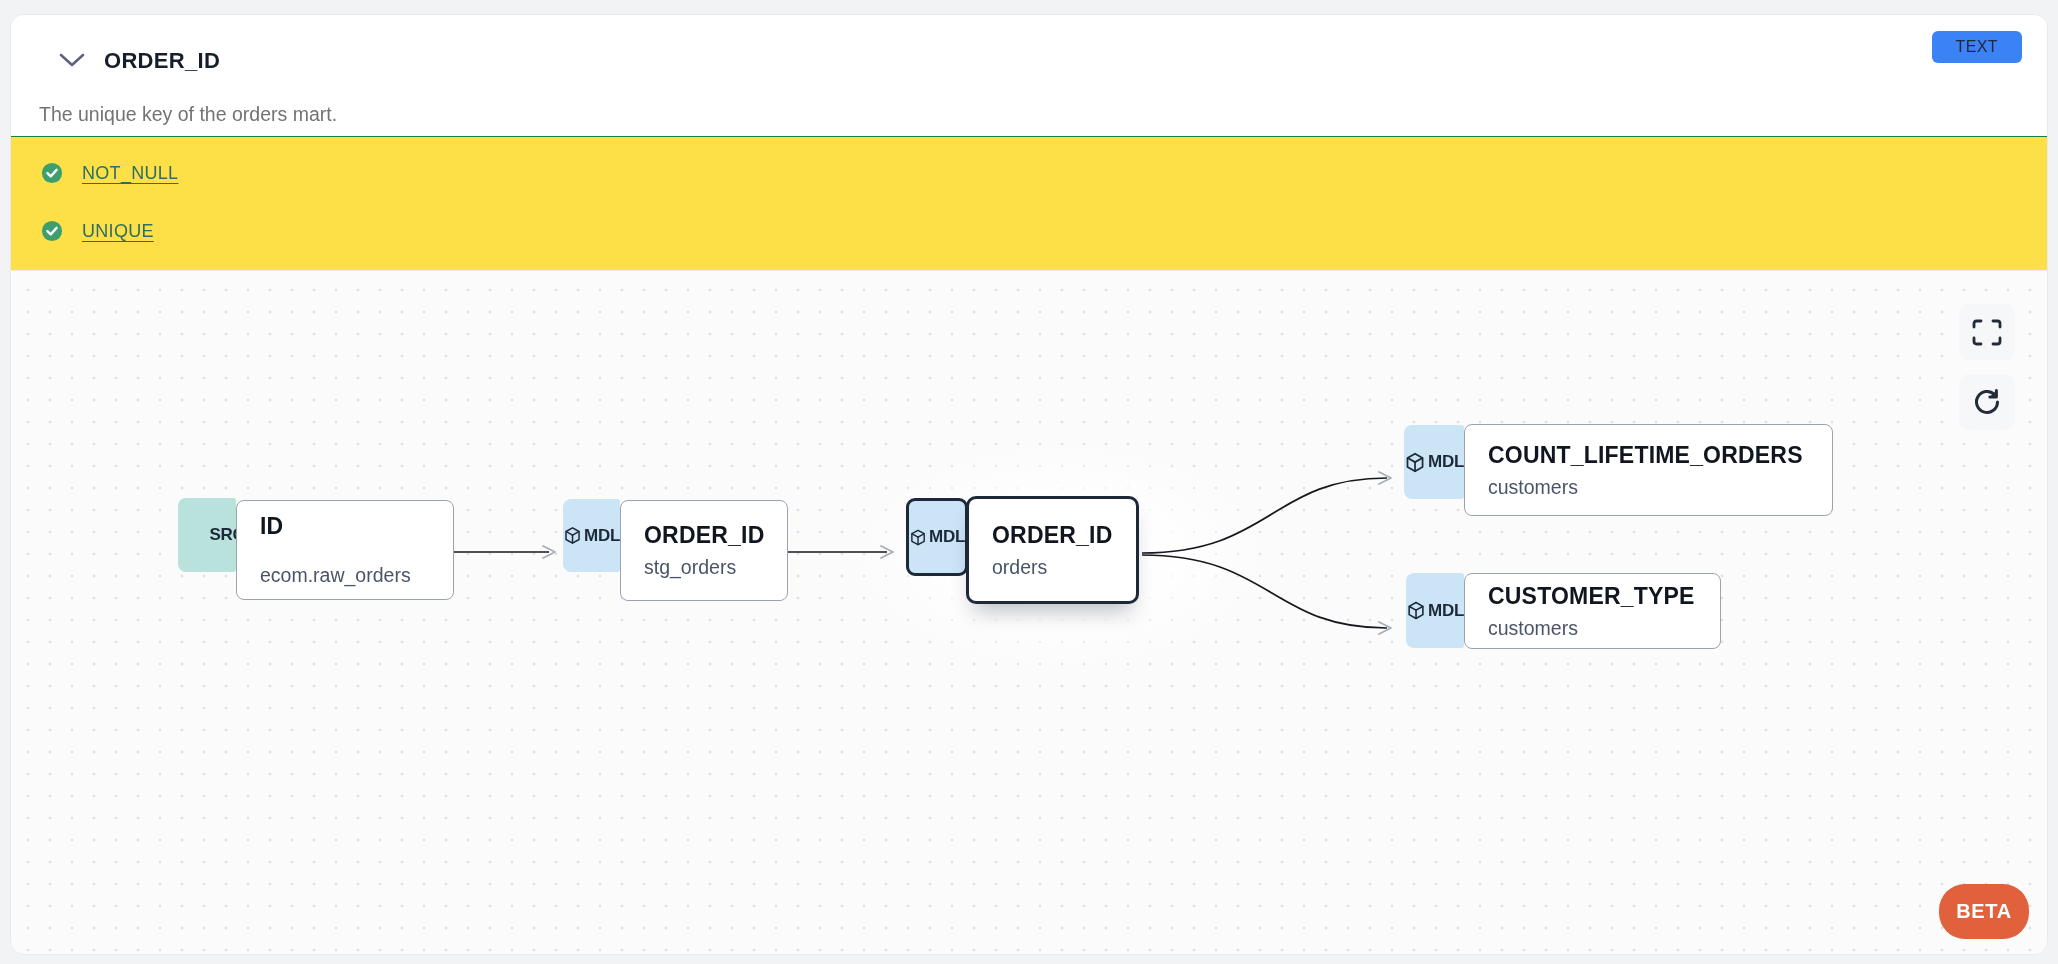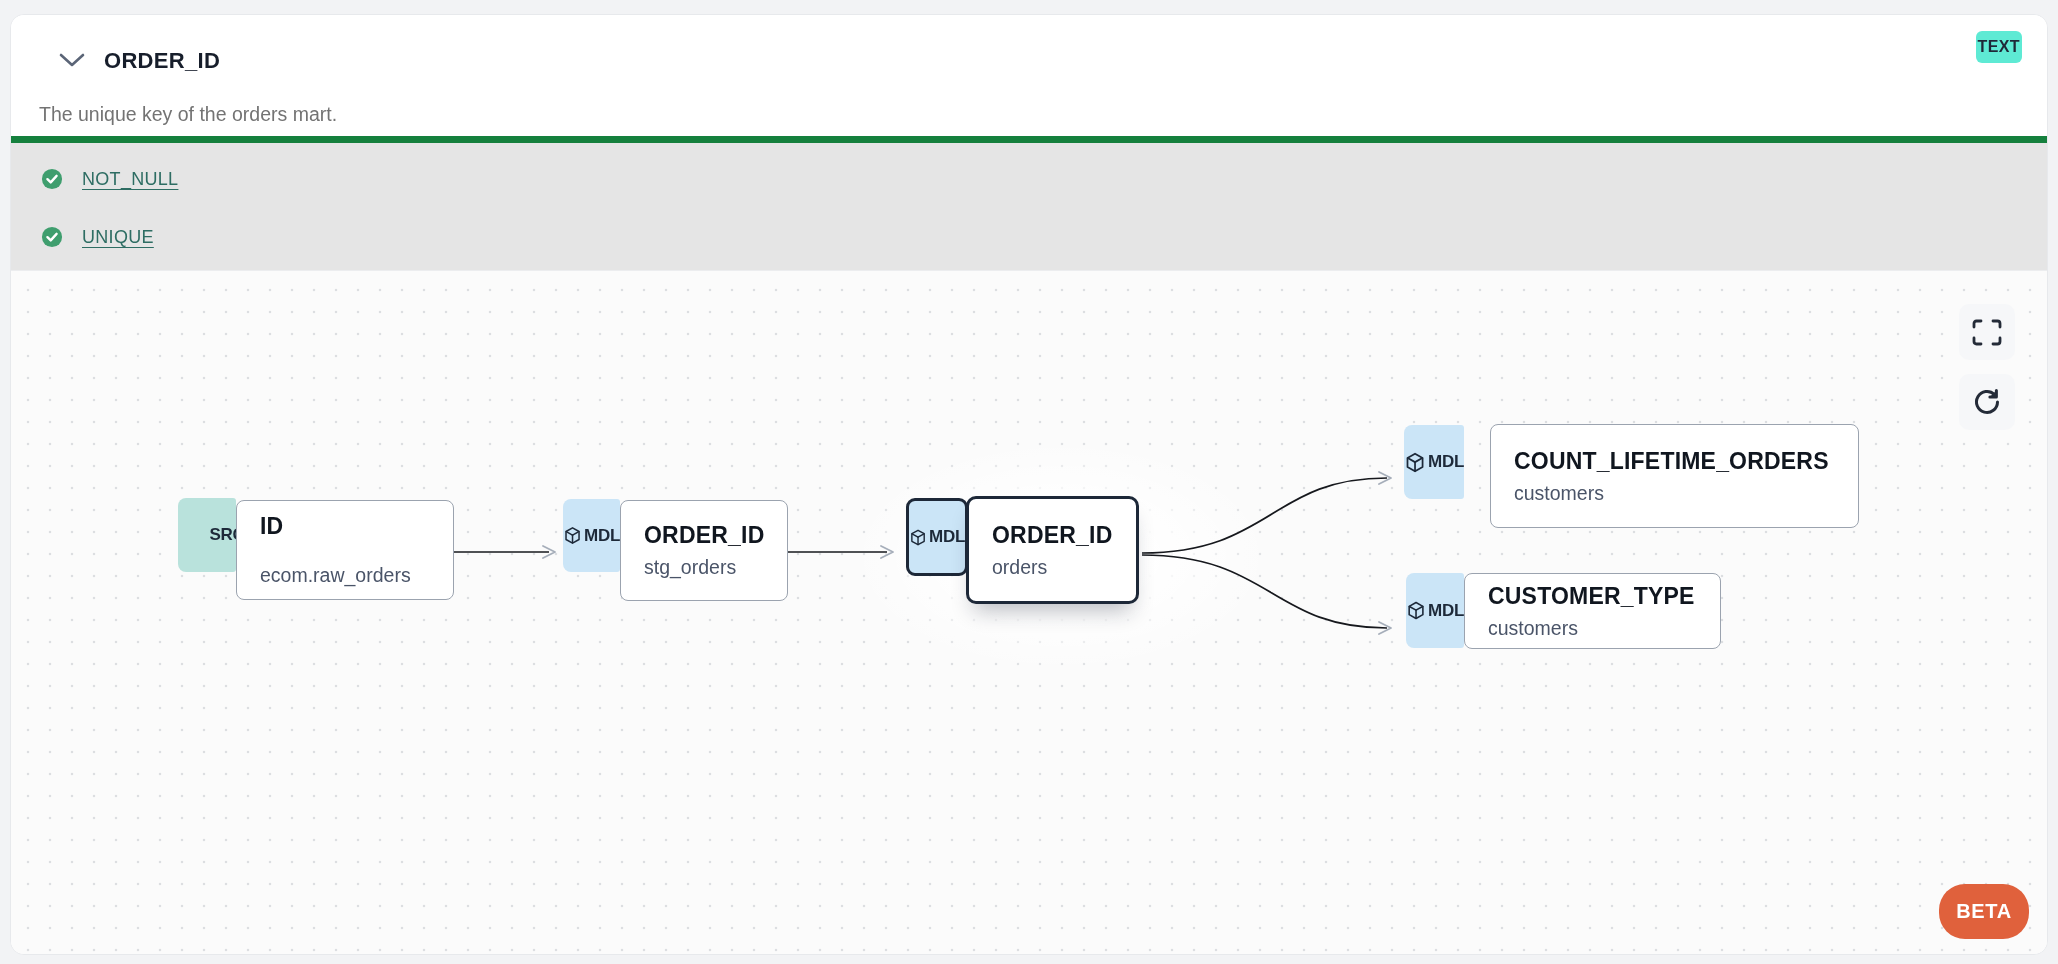--- a/index.html
+++ b/index.html
@@ -14,27 +14,27 @@
     position:absolute; left:10px; top:14px; width:2038px; height:941px;
     background:#ffffff; border:1px solid #e7e9ec; border-radius:14px;
     overflow:hidden;
   }
   
   .header { position:absolute; left:0; top:0; width:100%; height:121px; background:#ffffff; }
   .chev-btn { position:absolute; left:43px; top:28px; width:36px; height:34px;
     display:flex; align-items:center; justify-content:center; background:none; border:none; cursor:pointer; }
   .page-title { position:absolute; left:93px; top:30px; font-size:22px; font-weight:600;
     letter-spacing:.3px; color:#171e2b; line-height:32px; }
-  .type-badge { position:absolute; right:25px; top:16px; height:32px; padding:0 2px;
-    display:flex; align-items:center; background:#5eead4; border-radius:6px;
-    font-size:16px; font-weight:700; color:#1f2838; letter-spacing:.4px; }
+  .type-badge { position:absolute; right:25px; top:16px; height:32px; padding:0 24px;
+    display:flex; align-items:center; background:#3b82f6; border-radius:6px;
+    font-size:16px; font-weight:400; color:#1f2838; letter-spacing:.4px; }
   .description { position:absolute; left:28px; top:88px; font-size:19.5px; color:#737373; }
   
   .tests { position:absolute; left:0; top:121px; width:100%; height:135px;
-    background:#e5e5e5; border-top:7px solid #15803d; border-bottom:1px solid #ecedef;
+    background:#fde047; border-top:1px solid #15803d; border-bottom:1px solid #ecedef;
     padding:12px 0 0 30px; }
   .test-row { display:flex; align-items:center; height:48px; margin-bottom:10px; text-decoration:none; width:max-content; }
   .check-circle { width:22px; height:22px; flex:0 0 22px; }
   .test-label { margin-left:19px; font-size:18px; font-weight:500; color:#2e6d63;
     text-decoration:underline; text-underline-offset:4px; letter-spacing:.3px; }
   
   .canvas { position:absolute; left:0; top:256px; width:2038px; height:685px;
     background-color:#fbfbfb;
     background-image:radial-gradient(circle,#dcdee1 1.4px, transparent 1.6px);
     background-size:22px 22px; background-position:6px 8px; }
@@ -163,21 +163,21 @@
 
     <div class="node" style="left:1393px; top:153px;">
       <div class="nbadge mdl" style="left:0; top:1px; width:60px; height:74px;">
         <svg width="27" height="27" viewBox="0 0 24 24" fill="none" stroke="#1d2939" stroke-width="1.9" stroke-linecap="round" stroke-linejoin="round">
           <path d="M12 2.4 L20.2 7 V17 L12 21.6 L3.8 17 V7 Z"></path>
           <path d="M4.1 7.2 L12 11.6 L19.9 7.2"></path>
           <path d="M12 11.6 V21.2"></path>
         </svg>
         <span class="blabel">MDL</span>
       </div>
-      <div class="ncard" style="left:60px; top:0; width:369px; height:104px;margin-left:26px;">
+      <div class="ncard" style="left:60px; top:0; width:369px; height:92px;">
         <div class="ntitle">COUNT_LIFETIME_ORDERS</div>
         <div class="nsub">customers</div>
       </div>
     </div>
 
     <div class="node" style="left:1395px; top:302px;">
       <div class="nbadge mdl" style="left:0; top:0; width:58px; height:75px;">
         <svg width="27" height="27" viewBox="0 0 24 24" fill="none" stroke="#1d2939" stroke-width="1.9" stroke-linecap="round" stroke-linejoin="round">
           <path d="M12 2.4 L20.2 7 V17 L12 21.6 L3.8 17 V7 Z"></path>
           <path d="M4.1 7.2 L12 11.6 L19.9 7.2"></path>

